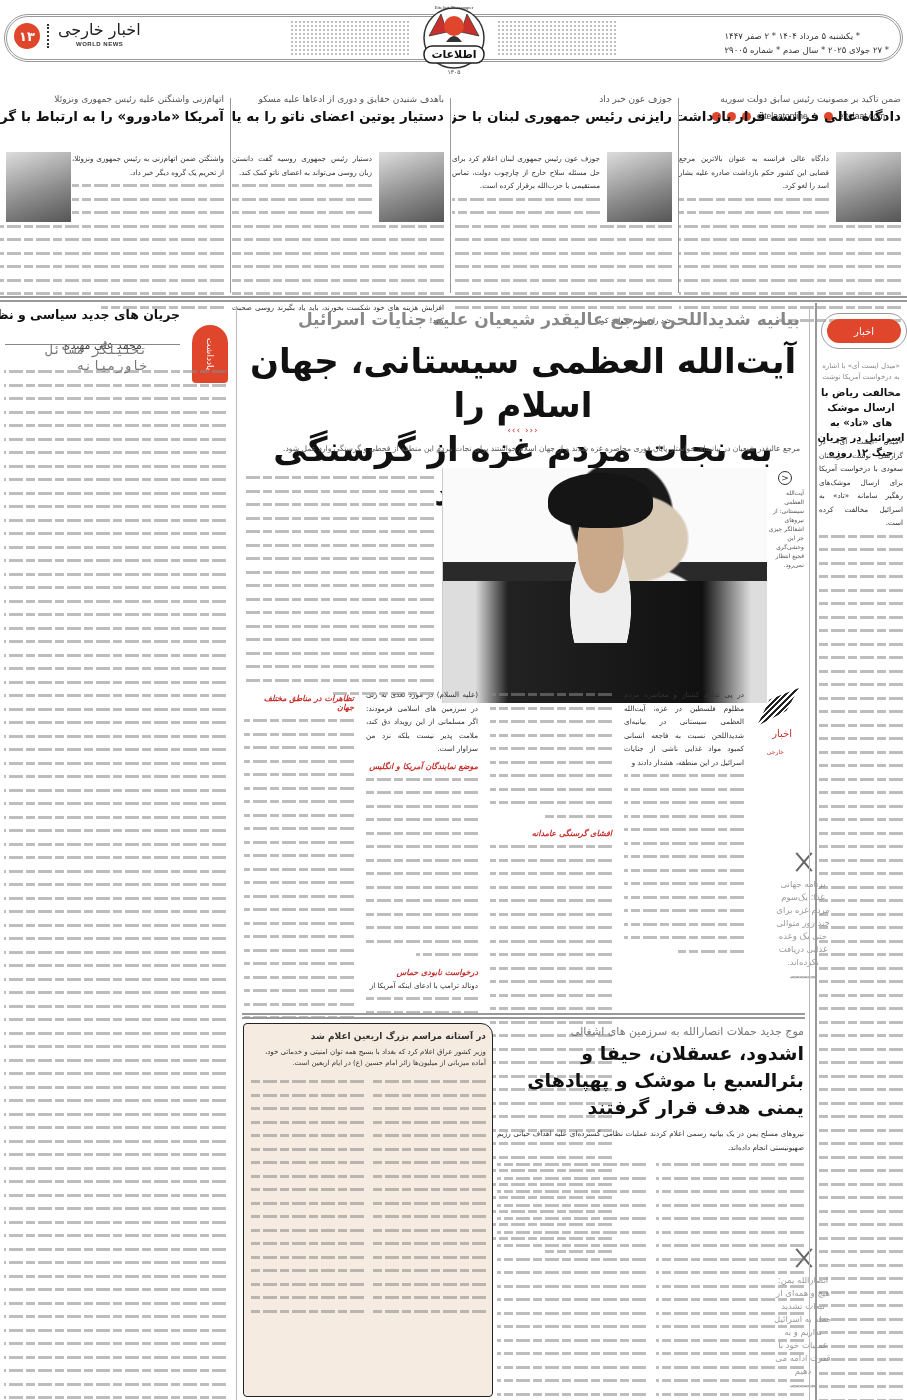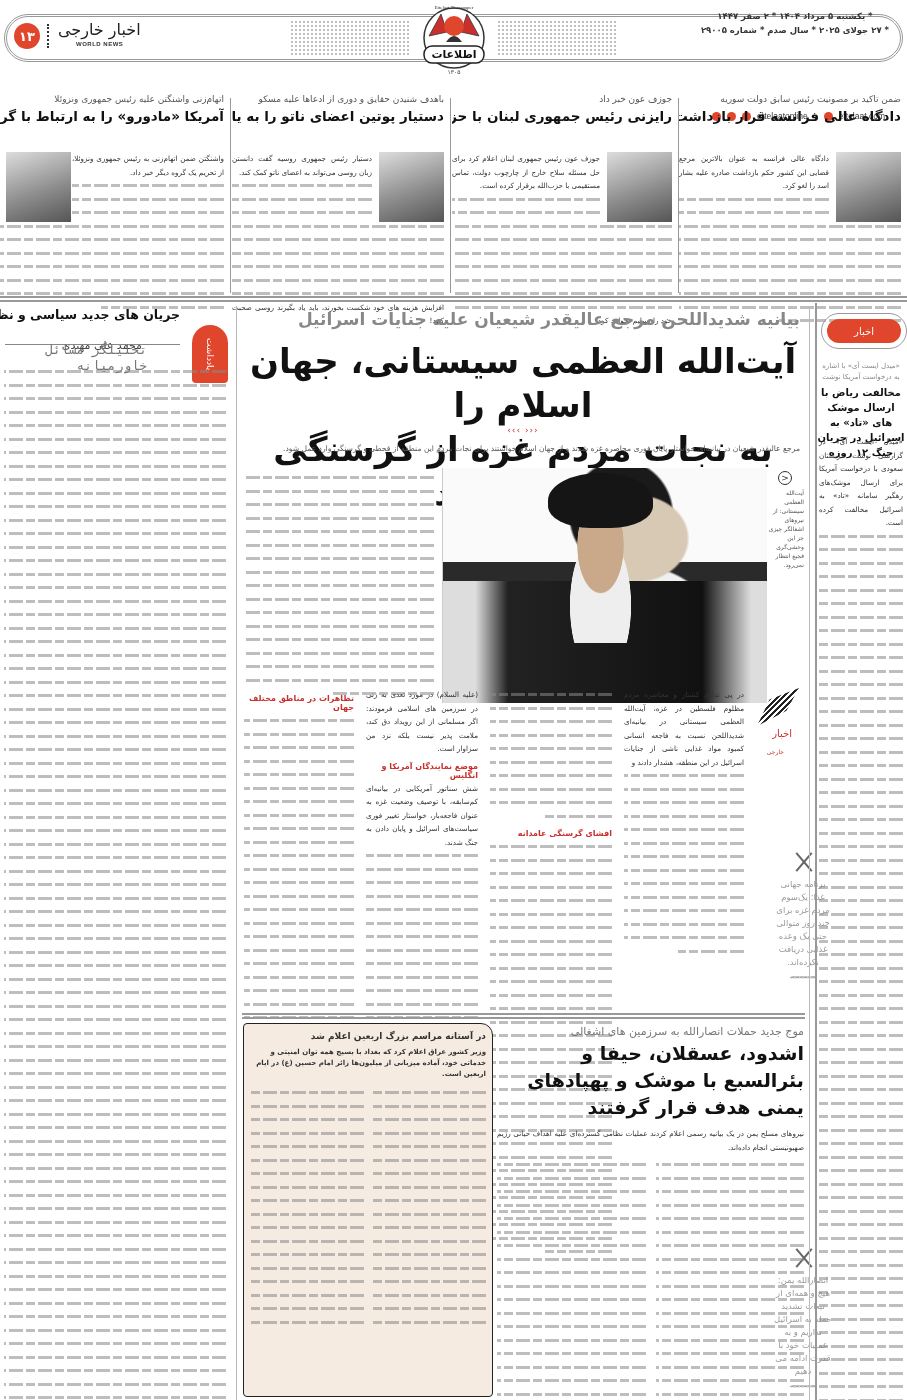--- a/index.html
+++ b/index.html
@@ -13,21 +13,21 @@
   .page-num { position: absolute; left: 14px; top: 23px; width: 26px; height: 26px; border-radius: 50%;
     background: #e0462b; color: #fff; font-weight: bold; font-size: 13px; display: flex; align-items: center; justify-content: center;
     font-family: "DejaVu Sans", sans-serif; }
   .mast-divider { position: absolute; left: 47px; top: 24px; width: 3px; height: 24px; border-left: 2px dotted #333; }
   .section-name { position: absolute; left: 58px; top: 20px; font-size: 16px; color: #222; direction: rtl; }
   .section-name-en { position: absolute; left: 76px; top: 41px; font-size: 6px; letter-spacing: .5px; font-weight: bold; color: #333;
     font-family: "Liberation Sans", sans-serif; direction: ltr; }
   .logo-dots { position: absolute; top: 20px; height: 36px; background-image: radial-gradient(#bbb 0.7px, transparent 0.8px);
     background-size: 4px 4px; }
   .logo { position: absolute; left: 415px; top: 2px; width: 78px; height: 78px; }
-  .mast-date { position: absolute; right: 18px; top: 9px; font-size: 8.5px; color: #333; line-height: 14px; text-align: center; font-weight: bold; }
+  .mast-date { position: absolute; right: 18px; top: 29px; font-size: 8.5px; color: #333; line-height: 14px; text-align: left; }
   .mast-social { position: absolute; right: 22px; top: 63px; display: flex; align-items: center; gap: 6px; direction: ltr;
     font-family: "Liberation Sans", sans-serif; font-size: 8.5px; color: #333; margin-top: 48px; }
   .soc { width: 9px; height: 9px; border-radius: 50%; background: #e0462b; display: inline-block; }
 
   
   .top-strip { position: absolute; top: 90px; left: 0; width: 907px; height: 210px; }
   .top-col { position: absolute; top: 0; height: 210px; padding: 2px 6px 0 0; }
   .top-sep { position: absolute; top: 8px; width: 1px; height: 195px; background: #999; }
   .kicker { font-size: 9px; color: #555; text-align: right; line-height: 14px; }
   .headline-sm { font-size: 13.5px; font-weight: bold; color: #111; text-align: right; line-height: 20px; white-space: nowrap; overflow: hidden; }
@@ -69,21 +69,21 @@
                 linear-gradient(to bottom, #fafafa 0 40%, #2a2a2a 40% 100%);
     border-left: 1px solid #ccc; }
   .photo-robe { position: absolute; bottom: 0; left: 0; right: 0; height: 52%; background: linear-gradient(to right,#ddd 0 10%,#222 20%,#111 80%,#ddd 95%); }
   .photo-face { position: absolute; left: 110px; top: 25px; width: 95px; height: 150px;
     background: radial-gradient(ellipse at 50% 35%, #caa98a 0 34%, transparent 35%), radial-gradient(ellipse at 50% 75%, #eee 0 45%, transparent 46%); }
   .photo-turban { position: absolute; left: 105px; top: 5px; width: 105px; height: 55px; border-radius: 50% 50% 40% 40%; background: #151515; }
   .photo-caption { position: absolute; top: 185px; right: 0; width: 38px; text-align: right; font-size: 6px; color: #555; line-height: 9px; }
   .caption-arrow { position: absolute; top: 168px; right: 12px; width: 14px; height: 14px; border: 1px solid #333; border-radius: 50%;
     font-size: 9px; display: flex; align-items: center; justify-content: center; color: #333; }
   .feat-col { position: absolute; }
-  .subhead { color: #c9302c; font-size: 8px; font-weight: bold; margin: 6px 0 2px; }
+  .subhead { color: #c9302c; font-size: 8px; font-weight: bold; margin: 6px 0 2px; font-style: italic; }
   .akhbar-mark { position: absolute; top: 385px; right: 0; width: 55px; height: 80px; }
   .feather { position: absolute; top: 0; right: 5px; width: 42px; height: 38px;
     background: repeating-linear-gradient(135deg, #222 0 2px, #fff 2px 4px); clip-path: polygon(0 100%, 30% 30%, 100% 0, 70% 60%); }
   .akhbar-label { position: absolute; top: 40px; right: 12px; color: #c9302c; font-size: 10px; }
   .akhbar-sub { position: absolute; top: 60px; right: 20px; color: #c9302c; font-size: 6px; }
 
   
   .right-col { position: absolute; top: 303px; left: 815px; width: 92px; height: 1097px; border-left: 2px solid #999; }
   .news-tag { position: absolute; top: 16px; right: 6px; width: 74px; height: 24px; border-radius: 12px; background: #e0462b;
     color: #fff; font-size: 10px; display: flex; align-items: center; justify-content: center; }
@@ -104,21 +104,21 @@
   
   .yemen { position: absolute; top: 1024px; left: 497px; width: 307px; height: 376px; }
   .yemen-kicker { text-align: right; font-size: 11px; color: #777; line-height: 16px; }
   .yemen-headline { text-align: right; font-size: 19px; font-weight: bold; color: #111; line-height: 27px; }
 
   
   .iraq { position: absolute; top: 1023px; left: 243px; width: 250px; height: 374px; background: #f6ebe1; border: 1.5px solid #222;
     border-radius: 4px 12px 4px 4px; padding: 6px; }
   .iraq-kicker { text-align: right; font-size: 9px; color: #333; line-height: 13px; font-weight: bold; }
   .iraq-headline { text-align: right; font-size: 19px; font-weight: bold; color: #111; line-height: 26px; margin-top: 4px; }
-  .iraq-lead { text-align: right; font-size: 7px; font-weight: bold; color: #333; line-height: 11px; margin-top: 4px; }
+  .iraq-lead { text-align: right; font-size: 7px; font-weight: normal; color: #333; line-height: 11px; margin-top: 4px; }
 </style>
 </head>
 <body>
 
 <header class="masthead">
   <div class="mast-frame"></div>
   <div class="page-num">۱۳</div>
   <div class="mast-divider"></div>
   <div class="section-name">اخبار خارجی</div>
   <div class="section-name-en">WORLD NEWS</div>
@@ -449,21 +449,20 @@
         <div></div>
         <div></div>
         <div></div>
         <div class="short"></div>
       </div>
   </div>
 
   <div class="feat-col" style="top:385px; right:326px; width:112px;">
     <div class="body-text">(علیه السلام) در مورد تعدی به زنی در سرزمین های اسلامی فرمودند: اگر مسلمانی از این رویداد دق کند، ملامت پذیر نیست بلکه نزد من سزاوار است.</div>
     <div class="subhead">موضع نمایندگان آمریکا و انگلیس</div>
-    <div class="body-text">شش سناتور آمریکایی در بیانیه‌ای کم‌سابقه، با توصیف وضعیت غزه به عنوان فاجعه‌بار، خواستار تغییر فوری سیاست‌های اسرائیل و پایان دادن به جنگ شدند.</div>
     <div class="fake-lines" id="feat-col-d1">
         <div></div>
         <div></div>
         <div></div>
         <div></div>
         <div></div>
         <div></div>
         <div></div>
         <div></div>
         <div></div>

